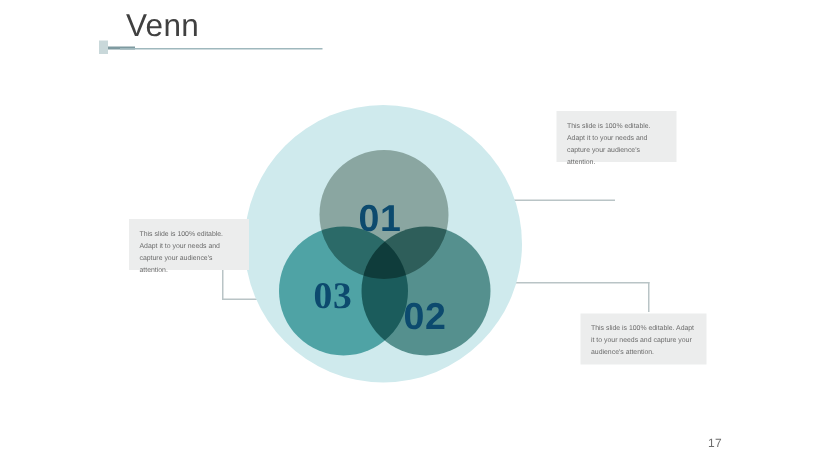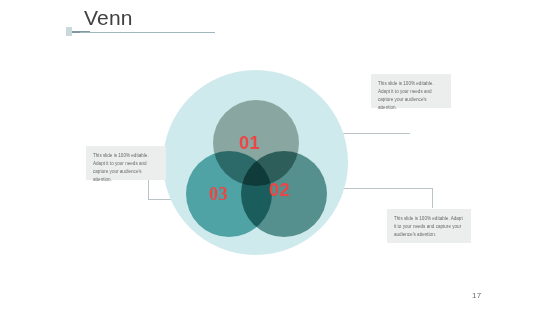--- a/index.html
+++ b/index.html
@@ -105,29 +105,29 @@
     background: #55908e;
   }
   .c-03 {
     left: 23px;
     top: 81px;
     background: #4fa3a5;
   }
 
   .num {
     position: absolute;
-    font-size: 18px;
+    font-size: 25px;
     font-weight: 700;
-    color: #ef4444;
+    color: #0c4a6e;
     letter-spacing: 0.5px;
     line-height: 1;
     z-index: 5;
   }
   .n-01 { left: 76px; top: 64px; }
-  .n-02 { left: 106px; top: 111px; }
+  .n-02 { left: 106px; top: 129px; }
   .n-03 { left: 46px; top: 115px; font-family: Liberation Serif, serif; }
 
   
   .conn {
     position: absolute;
     background: #b9c4c6;
   }
   .conn-h { height: 1px; }
   .conn-v { width: 1px; }
 

